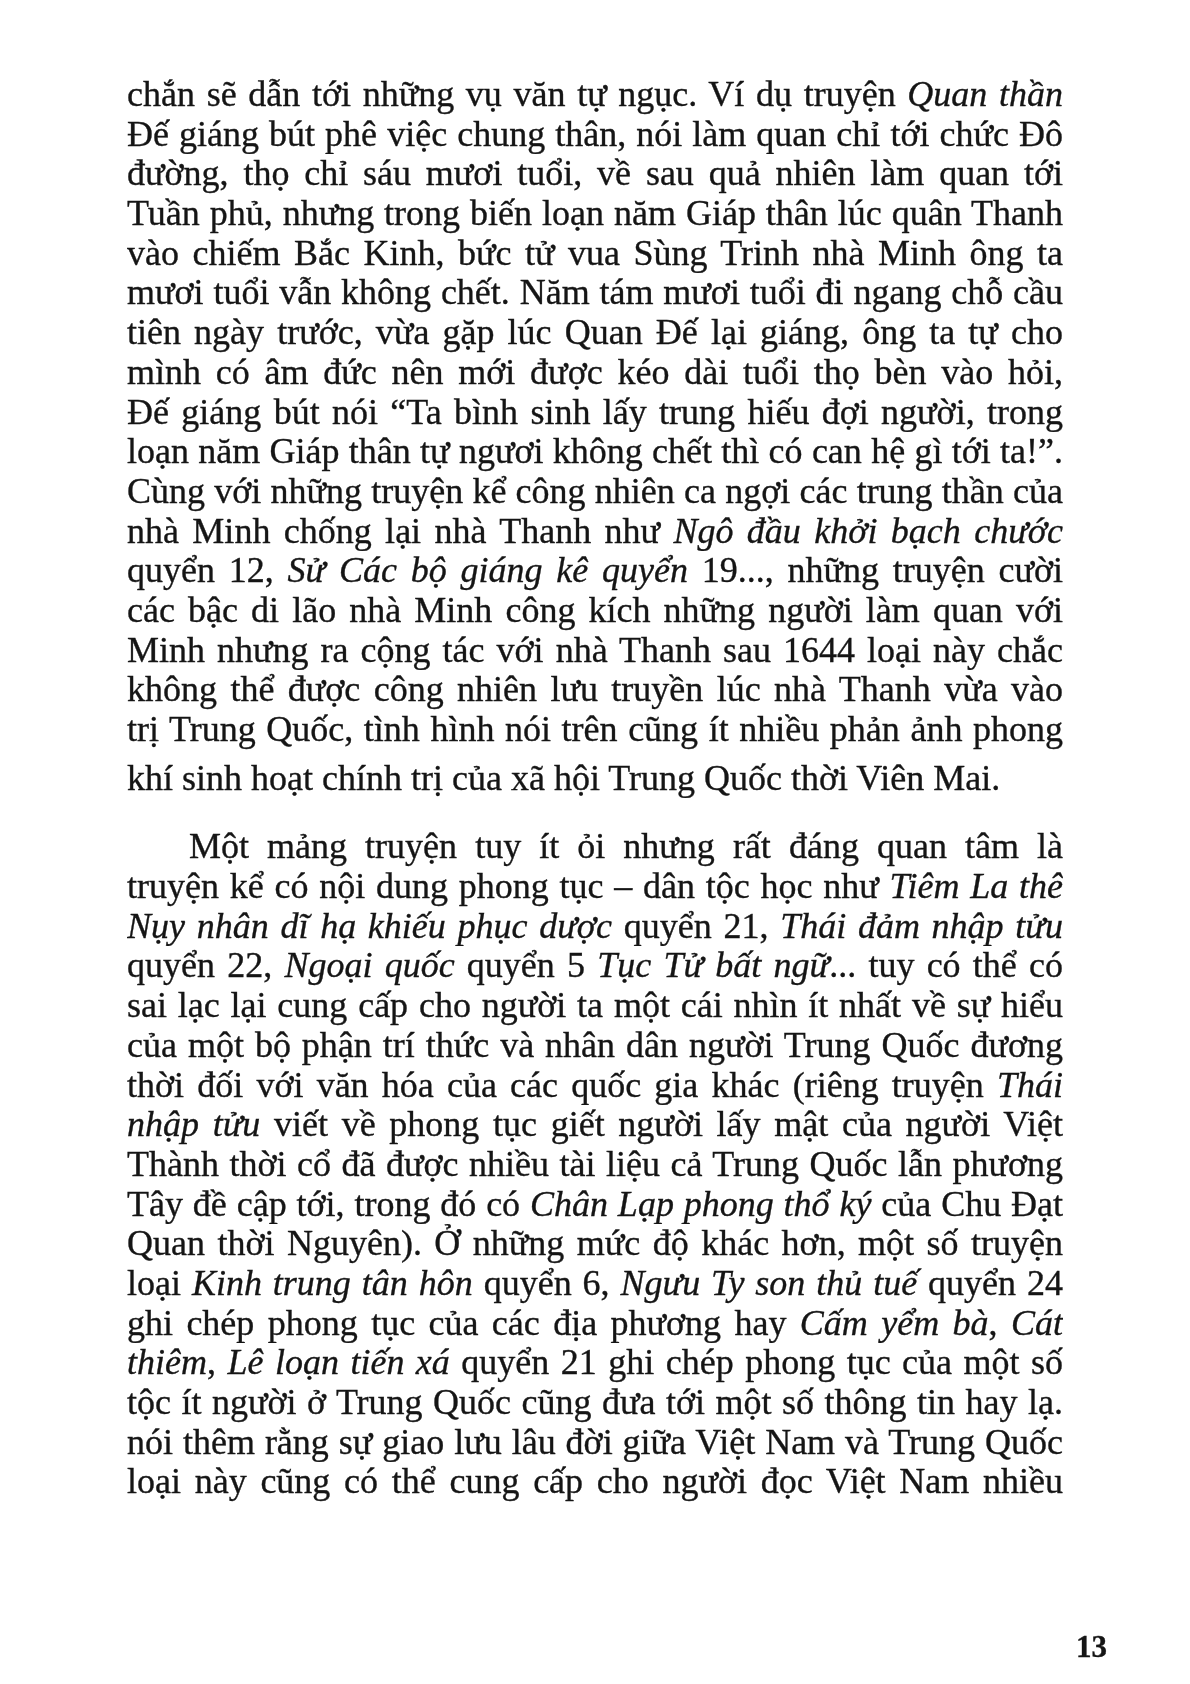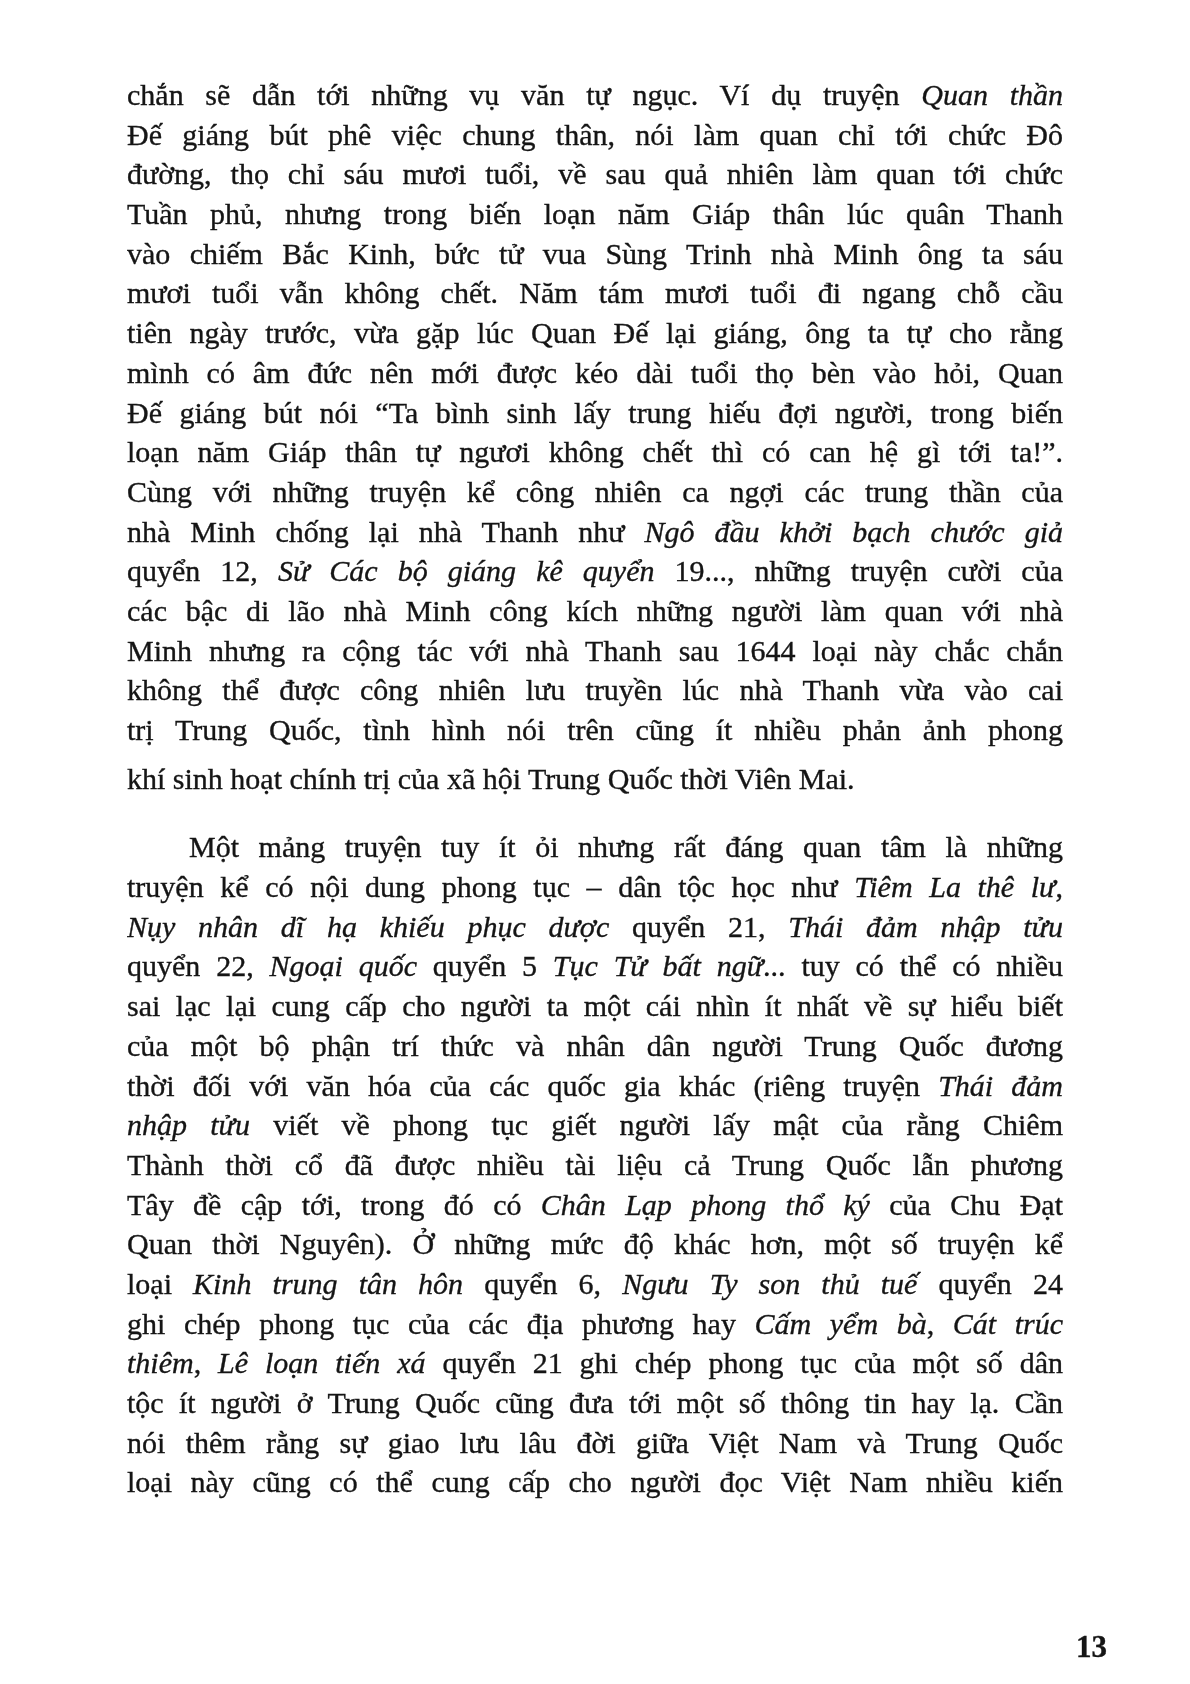--- a/index.html
+++ b/index.html
@@ -18,21 +18,21 @@
   }
   .text-block {
     position: absolute;
     left: 127px;
     top: 75px;
     width: 936px;
   }
   .para { margin: 0; }
   .para + .para { margin-top: 29px; }
   .line {
-    font-size: 30px;
+    font-size: 36px;
     line-height: 39.7px;
     height: 39.7px;
     text-align: justify;
     text-align-last: justify;
     -moz-text-align-last: justify;
     -webkit-text-stroke: 0.35px;
     overflow: hidden;
   }
   .para.no-justify-last .line:last-child {
     text-align-last: left;
@@ -79,21 +79,21 @@
         <div class="line"><span>khí sinh hoạt chính trị của xã hội Trung Quốc thời Viên Mai.</span></div>
       </div>
       <div class="para indent">
         <div class="line"><span>Một mảng truyện tuy ít ỏi nhưng rất đáng quan tâm là những</span></div>
         <div class="line"><span>truyện kể có nội dung phong tục – dân tộc học như </span><span class="it">Tiêm La thê lư</span><span>,</span></div>
         <div class="line"><span class="it">Nụy nhân dĩ hạ khiếu phục dược</span><span> quyển 21, </span><span class="it">Thái đảm nhập tửu</span></div>
         <div class="line"><span>quyển 22, </span><span class="it">Ngoại quốc</span><span> quyển 5 </span><span class="it">Tục Tử bất ngữ</span><span>... tuy có thể có nhiều</span></div>
         <div class="line"><span>sai lạc lại cung cấp cho người ta một cái nhìn ít nhất về sự hiểu biết</span></div>
         <div class="line"><span>của một bộ phận trí thức và nhân dân người Trung Quốc đương</span></div>
         <div class="line"><span>thời đối với văn hóa của các quốc gia khác (riêng truyện </span><span class="it">Thái đảm</span></div>
-        <div class="line"><span class="it">nhập tửu</span><span> viết về phong tục giết người lấy mật của rằng Chiêm</span></div>
+        <div class="line"><span class="it">nhập tửu</span><span> viết về phong tục giết người lấy mật của người Việt</span></div>
         <div class="line"><span>Thành thời cổ đã được nhiều tài liệu cả Trung Quốc lẫn phương</span></div>
         <div class="line"><span>Tây đề cập tới, trong đó có </span><span class="it">Chân Lạp phong thổ ký</span><span> của Chu Đạt</span></div>
         <div class="line"><span>Quan thời Nguyên). Ở những mức độ khác hơn, một số truyện kể</span></div>
         <div class="line"><span>loại </span><span class="it">Kinh trung tân hôn</span><span> quyển 6, </span><span class="it">Ngưu Ty son thủ tuế</span><span> quyển 24</span></div>
         <div class="line"><span>ghi chép phong tục của các địa phương hay </span><span class="it">Cấm yểm bà</span><span>, </span><span class="it">Cát trúc</span></div>
         <div class="line"><span class="it">thiêm</span><span>, </span><span class="it">Lê loạn tiến xá</span><span> quyển 21 ghi chép phong tục của một số dân</span></div>
         <div class="line"><span>tộc ít người ở Trung Quốc cũng đưa tới một số thông tin hay lạ. Cần</span></div>
         <div class="line"><span>nói thêm rằng sự giao lưu lâu đời giữa Việt Nam và Trung Quốc</span></div>
         <div class="line"><span>loại này cũng có thể cung cấp cho người đọc Việt Nam nhiều kiến</span></div>
       </div>

